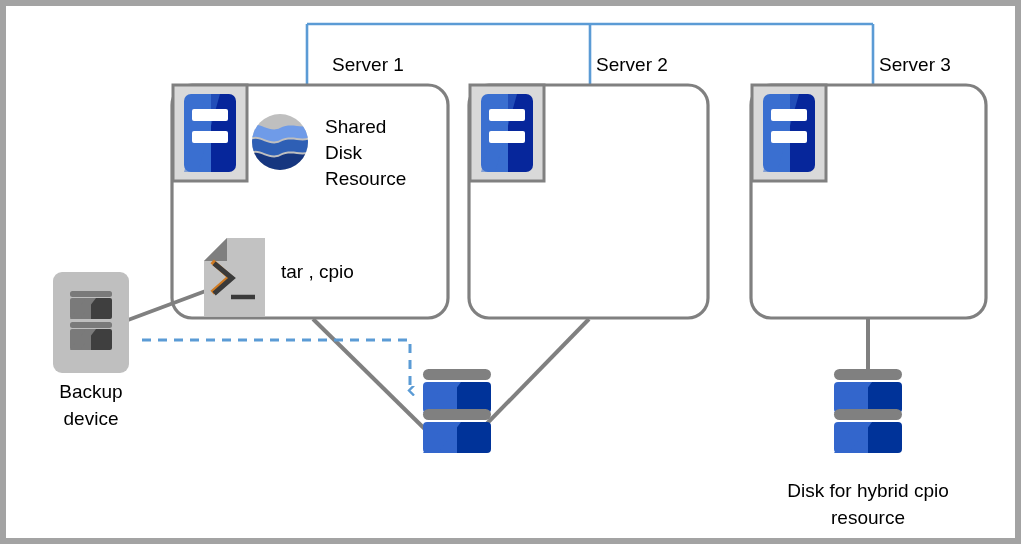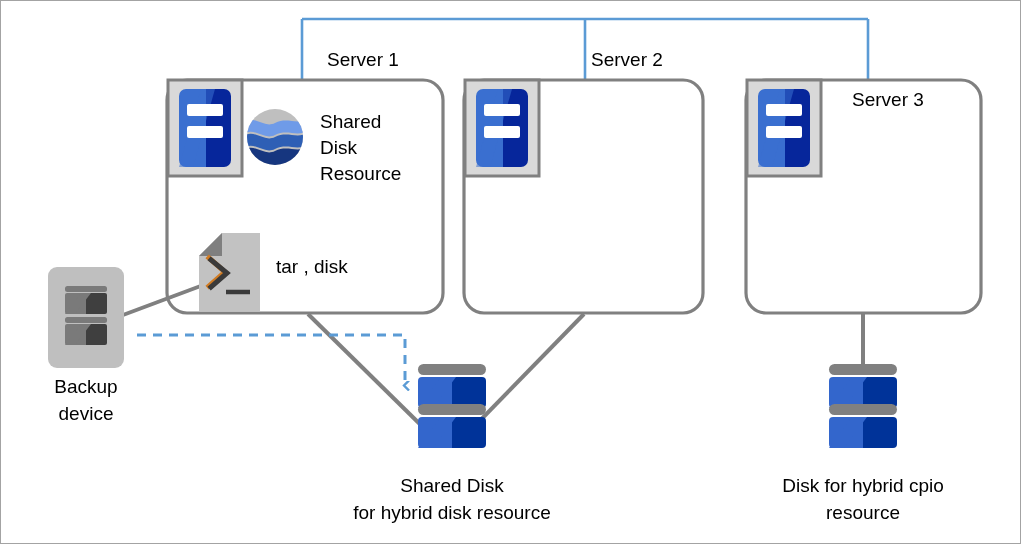--- a/index.html
+++ b/index.html
@@ -8,21 +8,21 @@
     background: #ffffff;
   }
   body {
     font-family: "Liberation Sans", sans-serif;
   }
   #canvas {
     position: relative;
     width: 1021px;
     height: 544px;
     background: #ffffff;
-    border: 1px solid #a3a3a3;
+    border: 6px solid #a3a3a3;
     box-sizing: border-box;
     overflow: hidden;
   }
   .svg-layer {
     position: absolute;
     left: 0;
     top: 0;
     width: 1021px;
     height: 544px;
     pointer-events: none;
@@ -181,30 +181,28 @@
       <rect x="828" y="376" width="68" height="31" rx="4" ry="4" fill="url(#gradDisk)"></rect>
       <polygon points="828,407 851,376 866,376 843,407" fill="#3366CC"></polygon>
       <rect x="828" y="403" width="68" height="11" rx="5.5" ry="5.5" fill="#808080"></rect>
       <rect x="828" y="416" width="68" height="31" rx="4" ry="4" fill="url(#gradDisk)"></rect>
       <polygon points="828,447 851,416 866,416 843,447" fill="#3366CC"></polygon>
     </g>
   </svg>
 
   <div class="lbl server-title" style="left:326px; top:46px;">Server 1</div>
   <div class="lbl server-title" style="left:590px; top:46px;">Server 2</div>
-  <div class="lbl server-title" style="left:851px; top:46px;margin-top:40px;">Server 3</div>
+  <div class="lbl server-title" style="left:873px; top:46px;">Server 3</div>
 
   <div class="lbl multiline" style="left:319px; top:108px; line-height:26px;">Shared
 Disk
 Resource</div>
 
-  <div class="lbl" style="left:275px; top:253px;">tar , disk</div>
+  <div class="lbl" style="left:275px; top:253px;">tar , cpio</div>
 
   <div class="lbl lbl-center multiline" style="left:20px; top:372px; width:130px; line-height:27px;">Backup
 device</div>
 
-  <div class="lbl lbl-center multiline" style="left:311px; top:471px; width:280px; line-height:27px;">Shared Disk
-for hybrid disk resource</div>
 
   <div class="lbl lbl-center multiline" style="left:737px; top:471px; width:250px; line-height:27px;">Disk for hybrid cpio
 resource</div>
 
 </div>
 
 </body></html>

